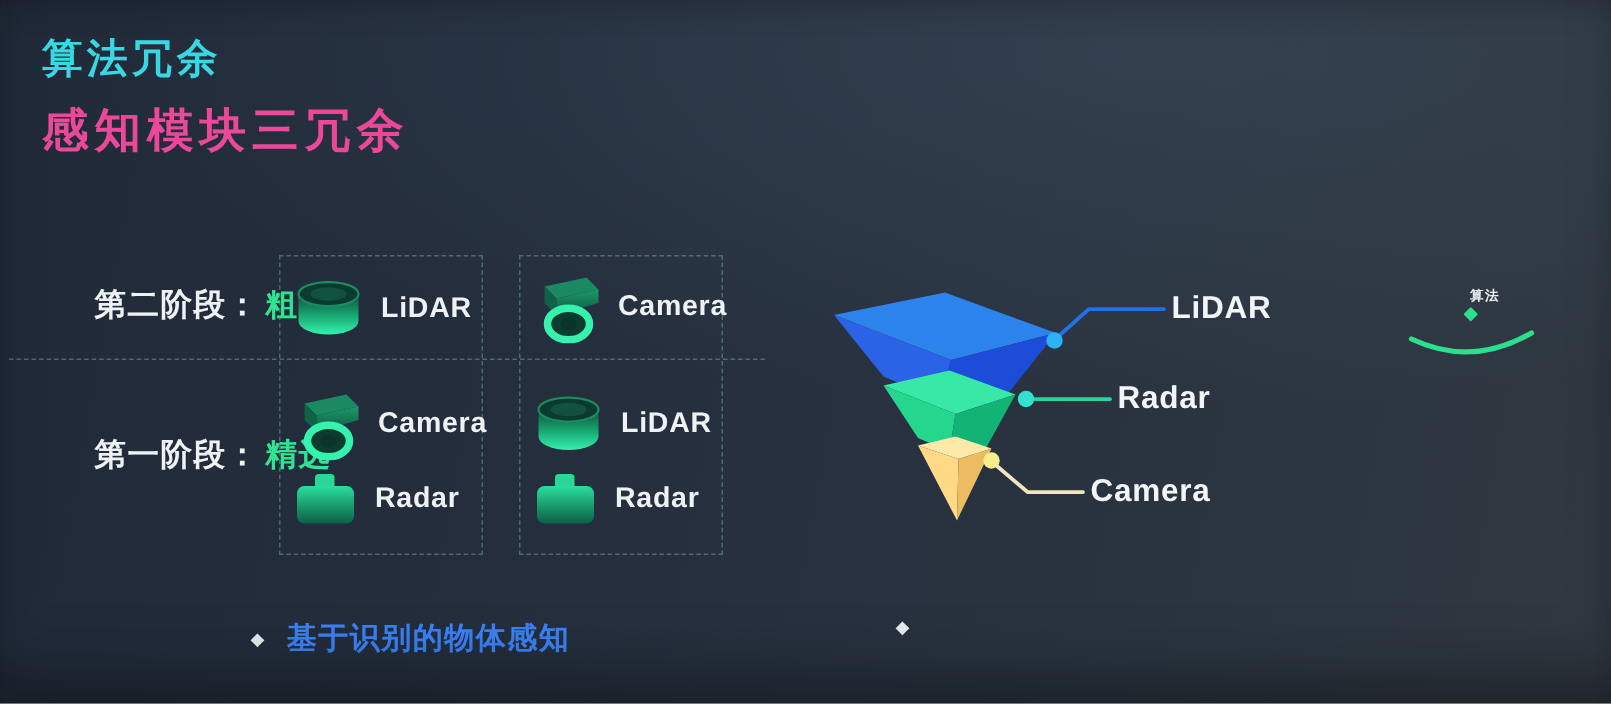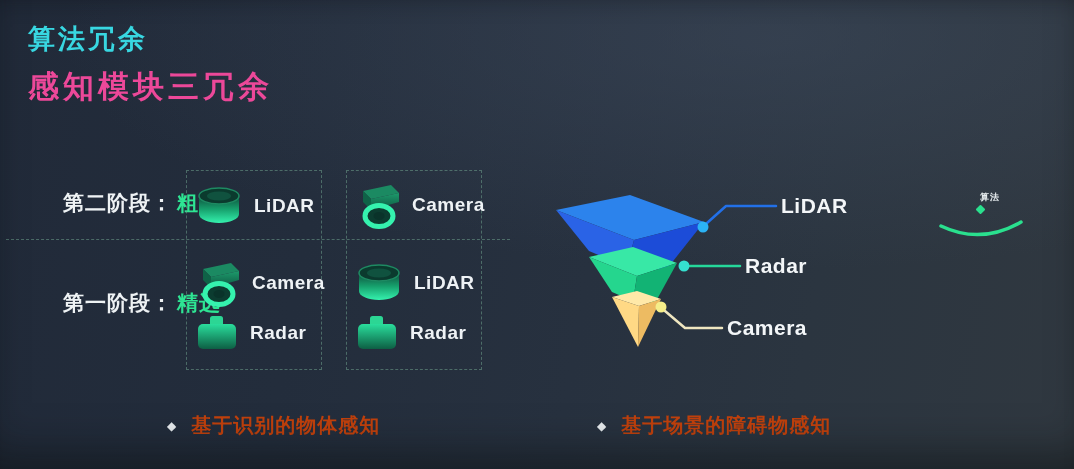--- a/index.html
+++ b/index.html
@@ -20,21 +20,21 @@
   .subtitle{top:66px;font-size:31px;font-weight:bold;color:#ec4899;letter-spacing:4px}
   .stage{font-size:21px;font-weight:bold;color:#eef2f4;letter-spacing:1px;white-space:nowrap}
   .stage .tag{color:#2ee593;margin-left:4px}
   .hline{top:239px;left:6px;width:504px;border-top:1px dashed rgba(110,160,140,.55);height:0}
   .sensorbox{border:1px dashed rgba(110,160,140,.55);width:134px;height:198px}
   .srow{position:absolute;left:8px;display:flex;align-items:center;gap:11px;white-space:nowrap}
   .slabel{font-size:19px;font-weight:bold;color:#eef2f5;letter-spacing:.5px}
   .flabel{font-size:21px;font-weight:bold;color:#f3f6f8;letter-spacing:.5px;white-space:nowrap}
   .bullet{display:flex;align-items:center;gap:15px;white-space:nowrap}
   .bullet .dia{font-size:12px;color:#e8edf0;line-height:1}
-  .bullet .btxt{font-size:20px;font-weight:bold;color:#c2410c;letter-spacing:1px}
+  .bullet .btxt{font-size:20px;font-weight:bold;color:#3b82f6;letter-spacing:1px}
   .mini-label{font-size:9px;font-weight:bold;color:#e8eef0;width:40px;text-align:right;letter-spacing:1px}
   .mini-diamond{width:7px;height:7px;background:#2ae08e;transform:rotate(45deg);border-radius:1px}
   svg{display:block}
 </style>
 </head>
 <body>
 
 <svg width="0" height="0" style="position:absolute">
   <defs>
     <linearGradient id="gLidar" x1="0" y1="0" x2="0" y2="1">
@@ -154,14 +154,13 @@
 <svg class="abs" style="left:935px;top:214px" width="92" height="32" viewBox="0 0 92 32">
   <path d="M6 12 Q46 31 86 8" fill="none" stroke-width="3.5" stroke-linecap="round" stroke="#2AE08E"></path>
 </svg>
 
 <div class="abs bullet" style="left:167px;top:412px">
   <span class="dia">◆</span>
   <span class="btxt">基于识别的物体感知</span>
 </div>
 <div class="abs bullet" style="left:597px;top:412px">
   <span class="dia">◆</span>
-  <span class="btxt">基于场景的障碍物感知</span>
 </div>
 
 </body></html>

